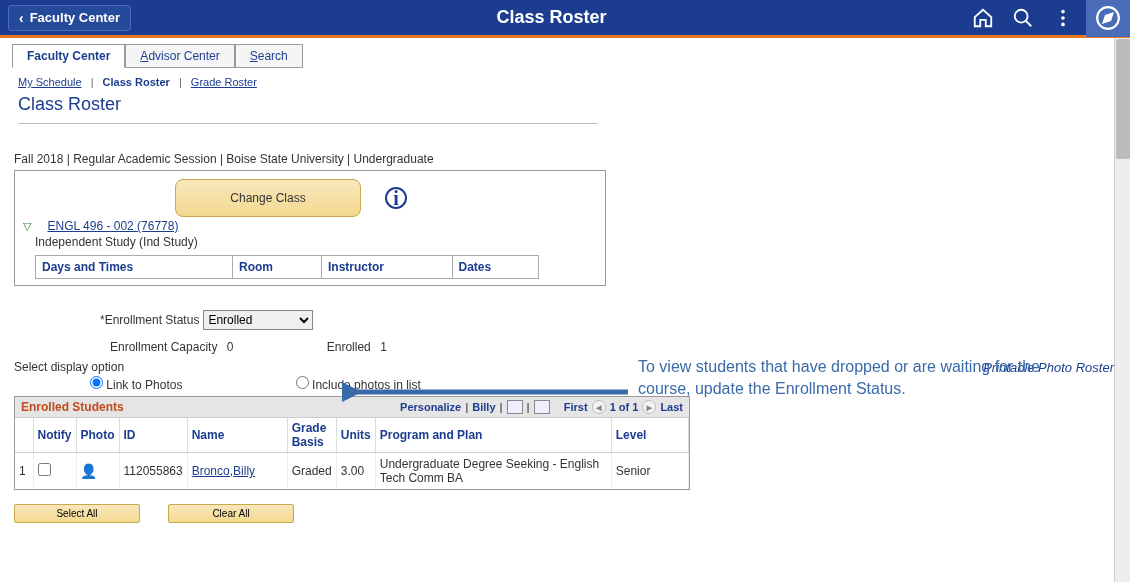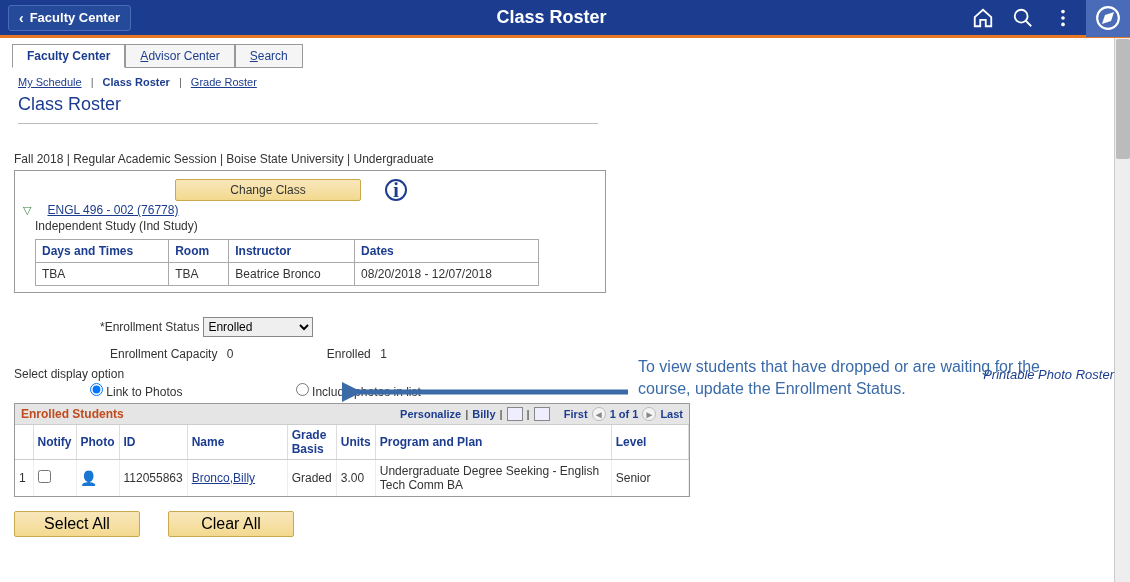--- a/index.html
+++ b/index.html
@@ -28,21 +28,21 @@
     .breadcrumb .sep { margin: 0 6px; color: #666; }
     .breadcrumb .current { font-weight: bold; text-decoration: none; }
     
     .page-heading { color: #1c3d8f; font-size: 18px; margin: 6px 0 4px 18px; padding-bottom: 8px; border-bottom: 1px solid #bbb; width: 580px; }
     
     .term-line { margin: 28px 0 4px 14px; font-size: 12px; }
     
     .class-box { border: 1px solid #999; margin: 4px 0 0 14px; width: 592px; padding: 8px 8px 6px 8px; position: relative; }
     .change-class-row { display: flex; align-items: center; }
     .expand-icon { color: #2e7d32; font-size: 11px; margin-right: 4px; cursor: pointer; }
-    .change-btn { background: linear-gradient(#f8e7bc, #f3d98f); border: 1px solid #c9a94b; padding: 3px 0; width: 186px; text-align: center; font-size: 12px; cursor: pointer; color: #333; border-radius: 2px; margin-left: 152px; }
+    .change-btn { background: linear-gradient(#f8e7bc, #f3d98f); border: 1px solid #c9a94b; padding: 11px 0; width: 186px; text-align: center; font-size: 12px; cursor: pointer; color: #333; border-radius: 8px; margin-left: 152px; }
     .info-icon { margin-left: 24px; color: #1c3d8f; font-size: 20px; cursor: pointer; border: 2px solid #1c3d8f; border-radius: 50%; width: 22px; height: 22px; display: inline-flex; align-items: center; justify-content: center; font-weight: bold; font-family: serif; }
     .class-link { color: #1c3d8f; text-decoration: underline; margin-left: 12px; display: inline-block; margin-top: 2px; cursor: pointer; }
     .class-desc { margin-left: 12px; margin-top: 2px; }
     
     .sched-table { border-collapse: collapse; margin: 6px 0 0 12px; width: 504px; font-size: 12px; }
     .sched-table th { background: #fff; color: #1c3d8f; font-weight: bold; text-align: left; padding: 4px 6px; border: 1px solid #aaa; }
     .sched-table td { padding: 4px 6px; border: 1px solid #aaa; }
     
     .enroll-row { margin: 24px 0 0 100px; font-size: 12px; display: flex; align-items: center; }
     .enroll-row label { margin-right: 4px; }
@@ -68,21 +68,21 @@
     .tool-icon { width: 16px; height: 14px; display: inline-block; border: 1px solid #888; background: #eef; cursor: pointer; }
     .nav-arrow { cursor: pointer; font-size: 10px; color: #888; border: 1px solid #bbb; border-radius: 50%; width: 14px; height: 14px; display: inline-flex; align-items: center; justify-content: center; background: #f4f4f4; }
     
     .roster-table { border-collapse: collapse; width: 100%; font-size: 12px; }
     .roster-table th { background: #fff; color: #1c3d8f; font-weight: bold; text-align: left; padding: 3px 4px; border-right: 1px solid #ddd; border-bottom: 1px solid #ccc; }
     .roster-table td { padding: 4px 4px; border-right: 1px solid #eee; }
     .roster-table td a { color: #1c3d8f; text-decoration: underline; cursor: pointer; }
     .photo-icon { cursor: pointer; font-size: 14px; }
     
     .btn-row { margin: 14px 0 0 14px; display: flex; gap: 28px; }
-    .ps-btn { background: linear-gradient(#f8e7bc, #f3d98f); border: 1px solid #c9a94b; padding: 3px 0; width: 126px; text-align: center; font-size: 16px; cursor: pointer; border-radius: 2px; }
+    .ps-btn { background: linear-gradient(#f8e7bc, #f3d98f); border: 1px solid #c9a94b; padding: 3px 0; width: 126px; text-align: center; font-size: 10px; cursor: pointer; border-radius: 2px; }
     
     .annotation { position: absolute; left: 638px; top: 318px; color: #3a6aa8; font-size: 16px; width: 410px; line-height: 1.35; font-family: Verdana, Arial, sans-serif; }
     .arrow { position: absolute; left: 342px; top: 342px; }
   </style>
 </head>
 <body>
 
 <div class="top-banner">
   <button class="back-btn">
     <span class="chev">‹</span>
@@ -139,26 +139,20 @@
   </div>
   <div><span class="expand-icon">▽</span><a class="class-link">ENGL 496 - 002 (76778)</a></div>
   <div class="class-desc">Independent Study (Ind Study)</div>
   <table class="sched-table">
     <tbody>
             <tr>
       <th>Days and Times</th>
       <th>Room</th>
       <th>Instructor</th>
       <th>Dates</th>
-    </tr>
-    <tr>
-      <td>TBA</td>
-      <td>TBA</td>
-      <td>Beatrice Bronco</td>
-      <td>08/20/2018 - 12/07/2018</td>
     </tr>
   </tbody>
         </table>
 </div>
 
 <div class="enroll-row">
   <label>*Enrollment Status</label>
   <select class="enroll-select">
     <option>Enrolled</option>
   </select>

